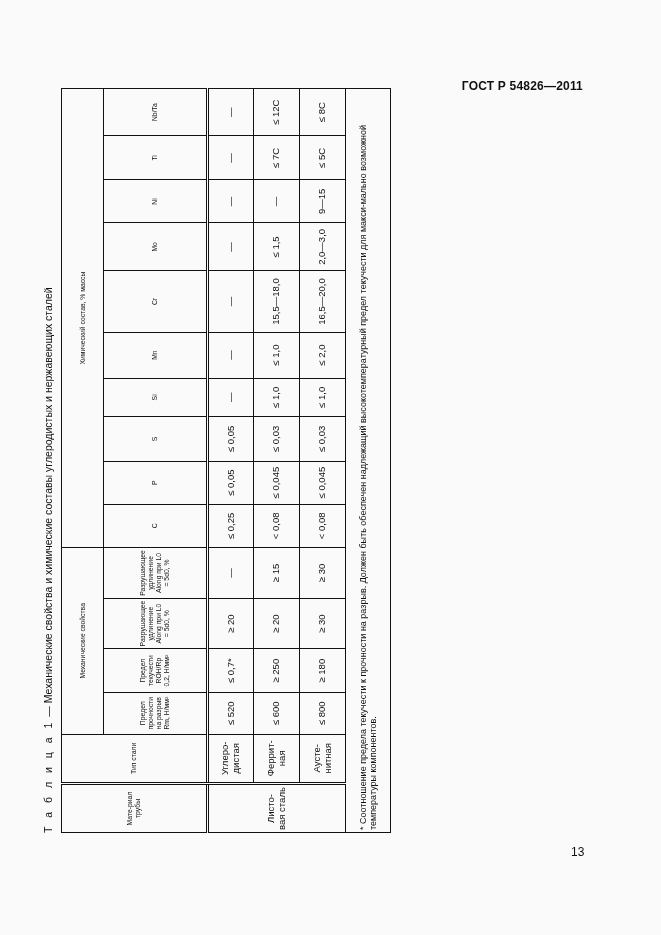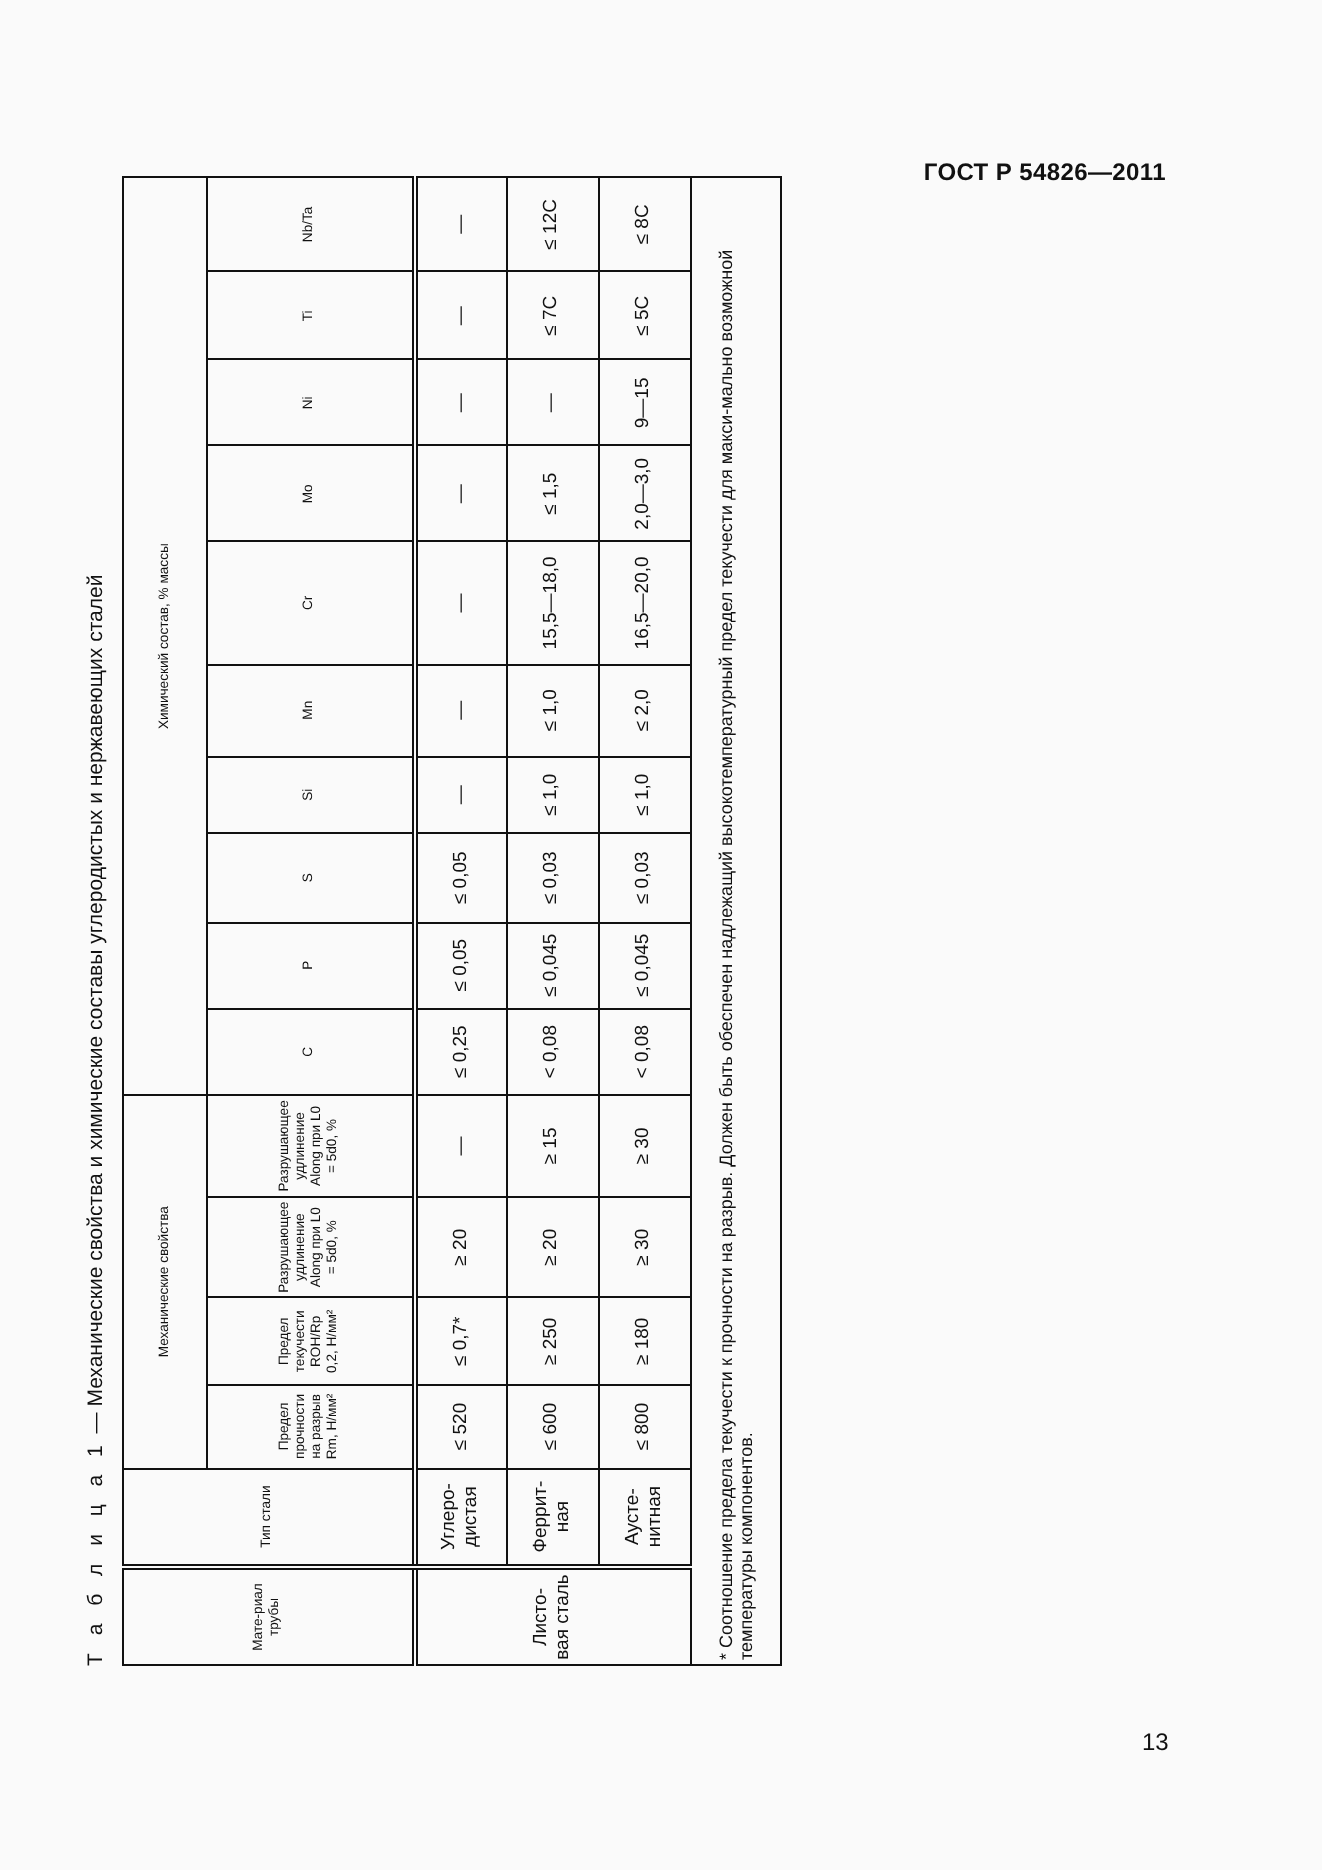--- a/index.html
+++ b/index.html
@@ -1,19 +1,19 @@
 <!DOCTYPE html>
 <html><head>
 <meta charset="utf-8">
 <style>
   html, body { margin:0; padding:0; }
   body { width:661px; height:935px; background:#fafafa; position:relative; overflow:hidden;
          font-family:"Liberation Sans", sans-serif; color:#111; }
   .doc-header { position:absolute; top:79px; right:78px; font-weight:bold; font-size:12px; letter-spacing:0.2px; }
-  .page-number { position:absolute; top:864px; left:571px; font-size:12px; }
+  .page-number { position:absolute; top:845px; left:571px; font-size:12px; }
   
   .rot { position:absolute; left:36px; top:833px; width:745px; height:360px;
          transform-origin:0 0; transform:rotate(-90deg); }
   .caption { position:absolute; left:0; top:6px; font-size:10.5px; white-space:nowrap; }
   .caption .spaced { letter-spacing:3px; }
   table.main { position:absolute; left:0; top:25px; border-collapse:collapse; table-layout:fixed; font-size:8px; }
   table.main td { border:1.2px solid #111; text-align:center; vertical-align:middle; padding:0 2px; line-height:1.15; }
   .hdr-small { font-size:6.8px; }
   .val { font-size:9.5px; }
   .dbl { border-top:3px double #111 !important; }

